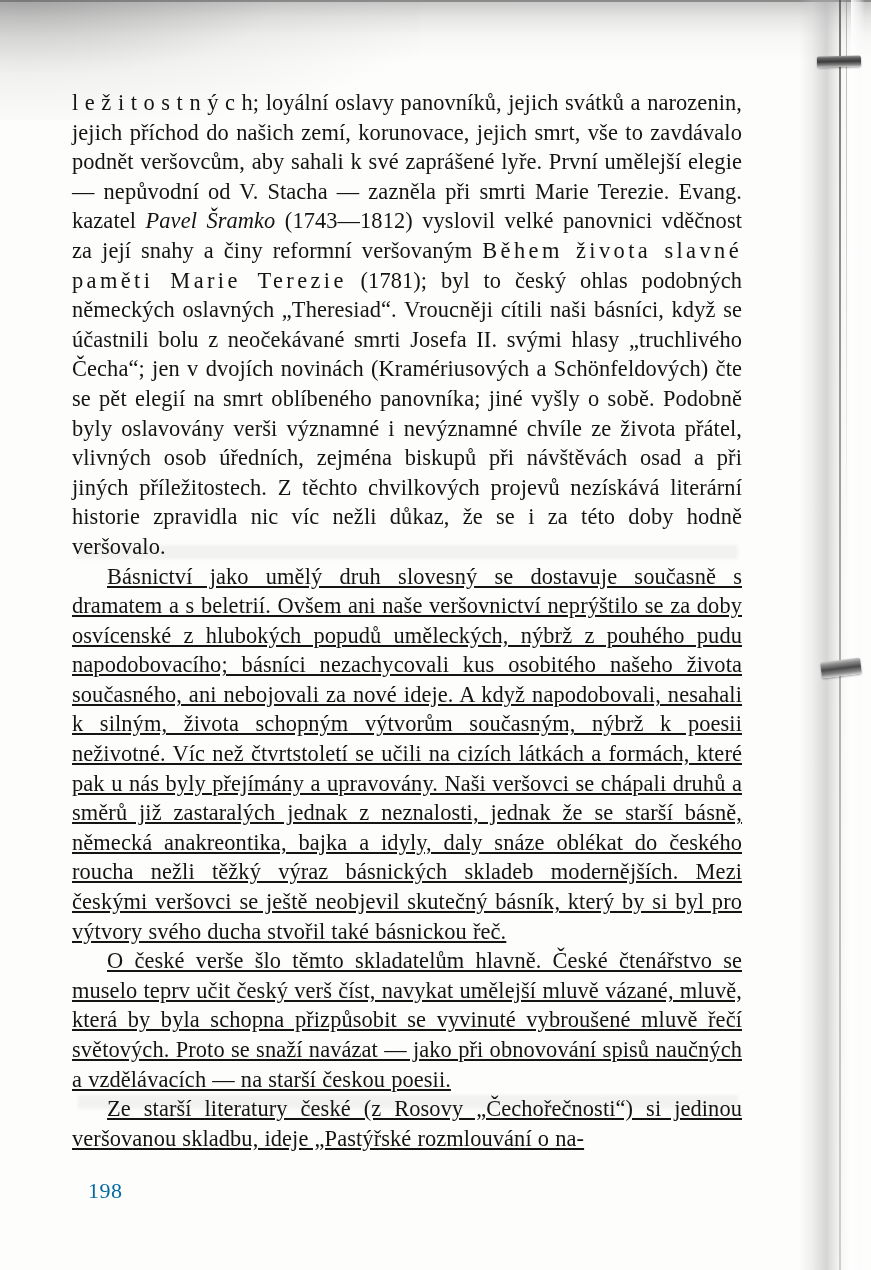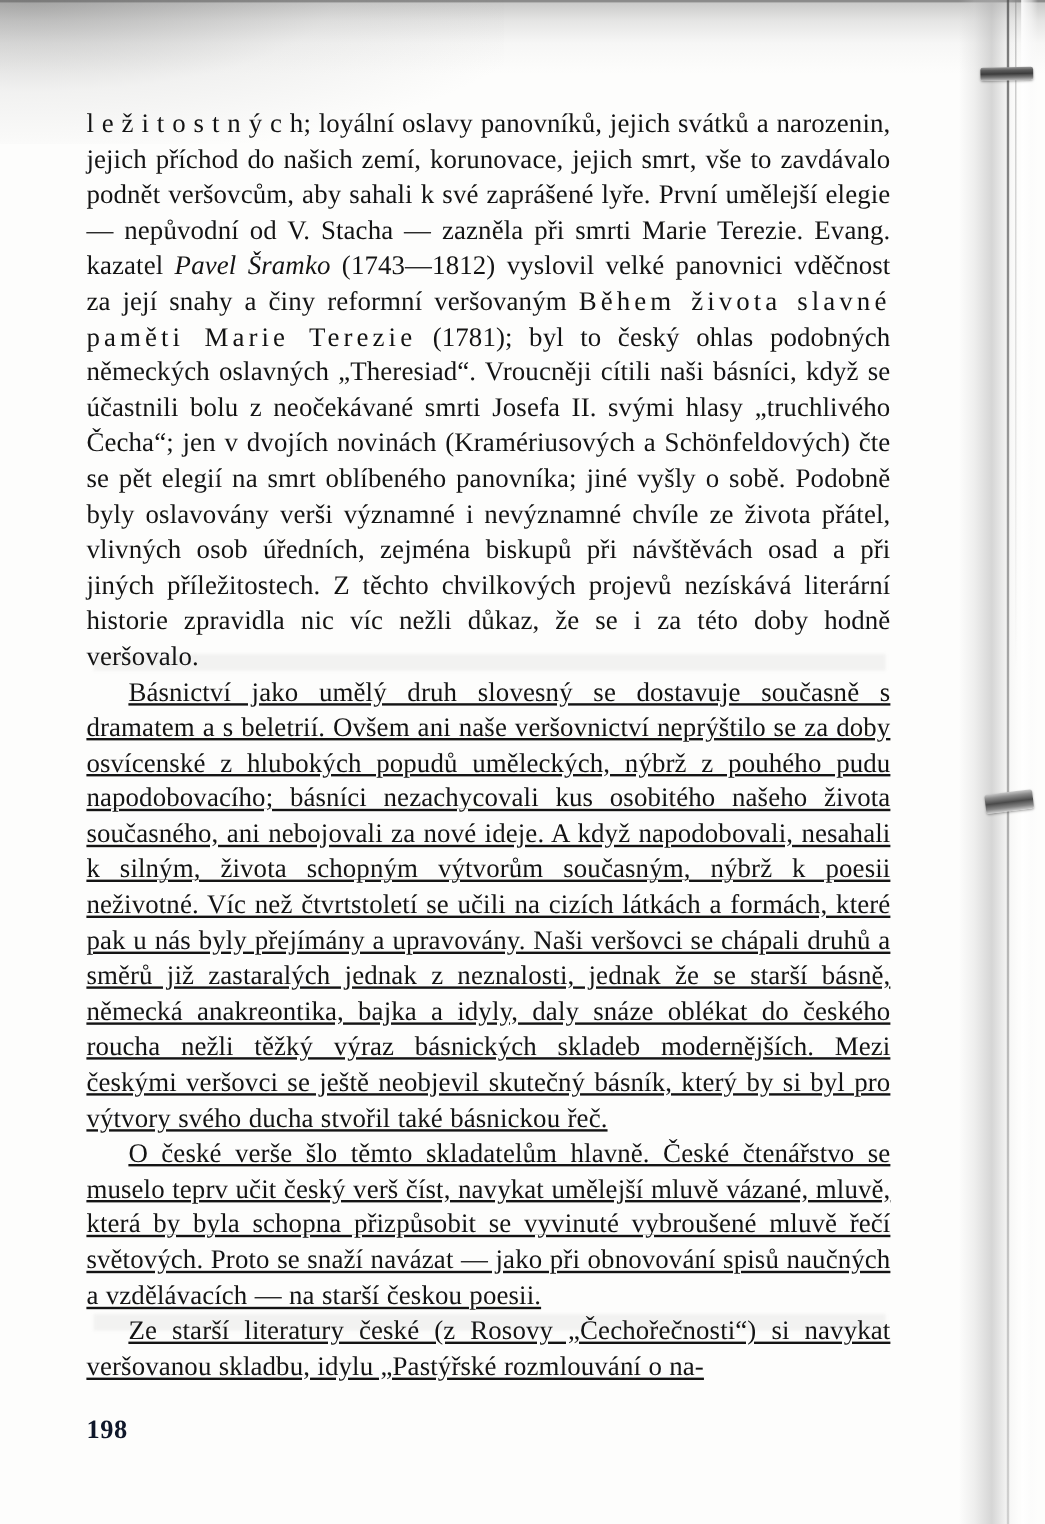--- a/index.html
+++ b/index.html
@@ -144,25 +144,25 @@
     -webkit-font-smoothing: none;
   }
   .para + .para { text-indent: 35px; text-decoration: underline; }
   .para.first { text-indent: 0; }
 
   .ital { font-style: italic; }
   .spaced { letter-spacing: 3.4px; }
 
   .folio {
     position: absolute;
-    left: 72px;
+    left: 88px;
     top: 1178px;
     font-size: 22px;
-    font-weight: 700;
-    color: #0f172a;
+    font-weight: 400;
+    color: #0369a1;
     letter-spacing: 0.5px;
   }
 
   
   .ghost {
     position: absolute;
     left: 78px;
     width: 660px;
     height: 14px;
     background: rgba(150,150,150,0.10);
@@ -179,21 +179,21 @@
   <div class="scan-shadow-topleft"></div>
   <div class="scan-edge-top-line"></div>
 
   <div class="ghost" style="top:545px;"></div>
   <div class="ghost" style="top:1095px;"></div>
 
   <div class="textblock">
     <p class="para first" id="p1"><span>l e ž i t o s t n ý c h; loyální oslavy panovníků, jejich svátků a narozenin, jejich příchod do našich zemí, korunovace, jejich smrt, vše to zavdávalo podnět veršovcům, aby sahali k své zaprášené lyře. První umělejší elegie — nepůvodní od V. Stacha — zazněla při smrti Marie Terezie. Evang. kazatel </span><span class="ital">Pavel Šramko</span><span> (1743—1812) vyslovil velké panovnici vděčnost za její snahy a činy reformní veršovaným </span><span class="spaced">Během života slavné paměti Marie Terezie</span><span> (1781); byl to český ohlas podobných německých oslavných „Theresiad“. Vroucněji cítili naši básníci, když se účastnili bolu z neočekávané smrti Josefa II. svými hlasy „truchlivého Čecha“; jen v dvojích novinách (Kramériusových a Schönfeldových) čte se pět elegií na smrt oblíbeného panovníka; jiné vyšly o sobě. Podobně byly oslavovány verši významné i nevýznamné chvíle ze života přátel, vlivných osob úředních, zejména biskupů při návštěvách osad a při jiných příležitostech. Z těchto chvilkových projevů nezískává literární historie zpravidla nic víc nežli důkaz, že se i za této doby hodně veršovalo.</span></p>
     <p class="para" id="p2"><span>Básnictví jako umělý druh slovesný se dostavuje současně s dramatem a s beletrií. Ovšem ani naše veršovnictví neprýštilo se za doby osvícenské z hlubokých popudů uměleckých, nýbrž z pouhého pudu napodobovacího; básníci nezachycovali kus osobitého našeho života současného, ani nebojovali za nové ideje. A když napodobovali, nesahali k silným, života schopným výtvorům současným, nýbrž k poesii neživotné. Víc než čtvrtstoletí se učili na cizích látkách a formách, které pak u nás byly přejímány a upravovány. Naši veršovci se chápali druhů a směrů již zastaralých jednak z neznalosti, jednak že se starší básně, německá anakreontika, bajka a idyly, daly snáze oblékat do českého roucha nežli těžký výraz básnických skladeb modernějších. Mezi českými veršovci se ještě neobjevil skutečný básník, který by si byl pro výtvory svého ducha stvořil také básnickou řeč.</span></p>
     <p class="para" id="p3"><span>O české verše šlo těmto skladatelům hlavně. České čtenářstvo se muselo teprv učit český verš číst, navykat umělejší mluvě vázané, mluvě, která by byla schopna přizpůsobit se vyvinuté vybroušené mluvě řečí světových. Proto se snaží navázat — jako při obnovování spisů naučných a vzdělávacích — na starší českou poesii.</span></p>
-    <p class="para" id="p4"><span>Ze starší literatury české (z Rosovy „Čechořečnosti“) si navykat veršovanou skladbu, idylu „Pastýřské rozmlouvání o na-</span></p>
+    <p class="para" id="p4"><span>Ze starší literatury české (z Rosovy „Čechořečnosti“) si jedinou veršovanou skladbu, ideje „Pastýřské rozmlouvání o na-</span></p>
   </div>
 
   <div class="folio">198</div>
 
   <div class="gutter">
     <div class="gutter-shade"></div>
     <div class="gutter-fold"></div>
     <div class="gutter-fold2"></div>
     <div class="gutter-highlight"></div>
     <div class="staple staple-top"></div>

